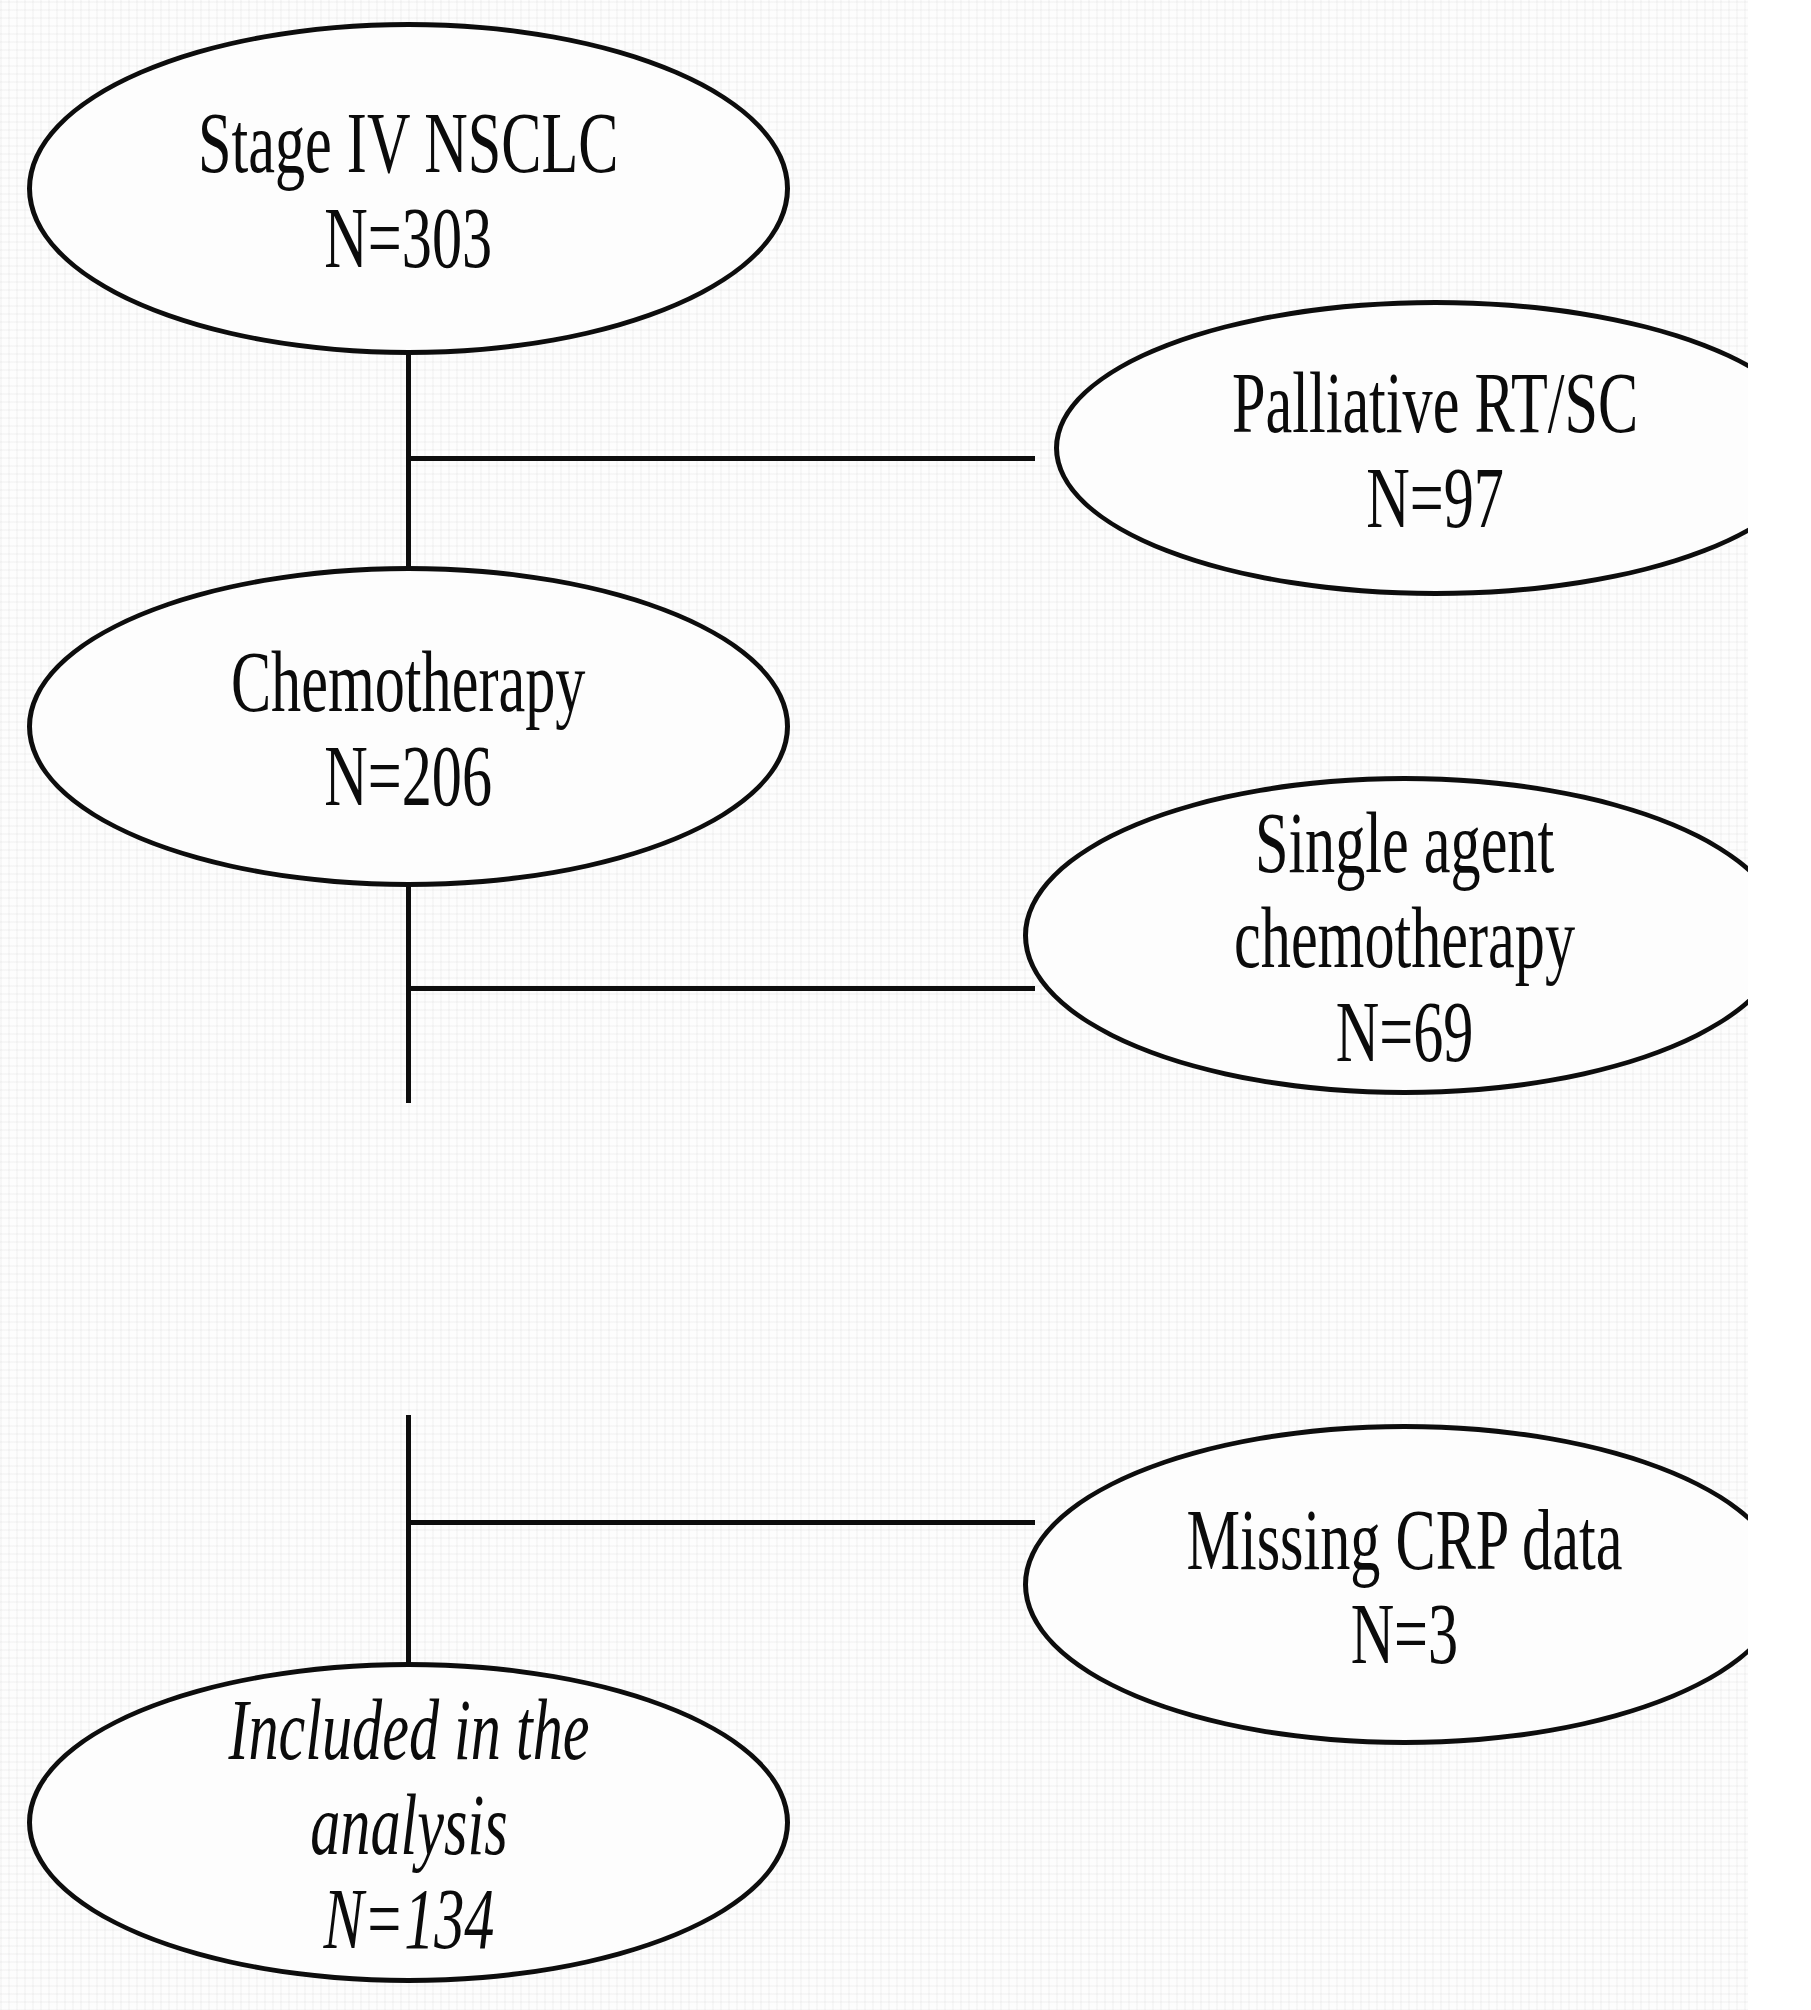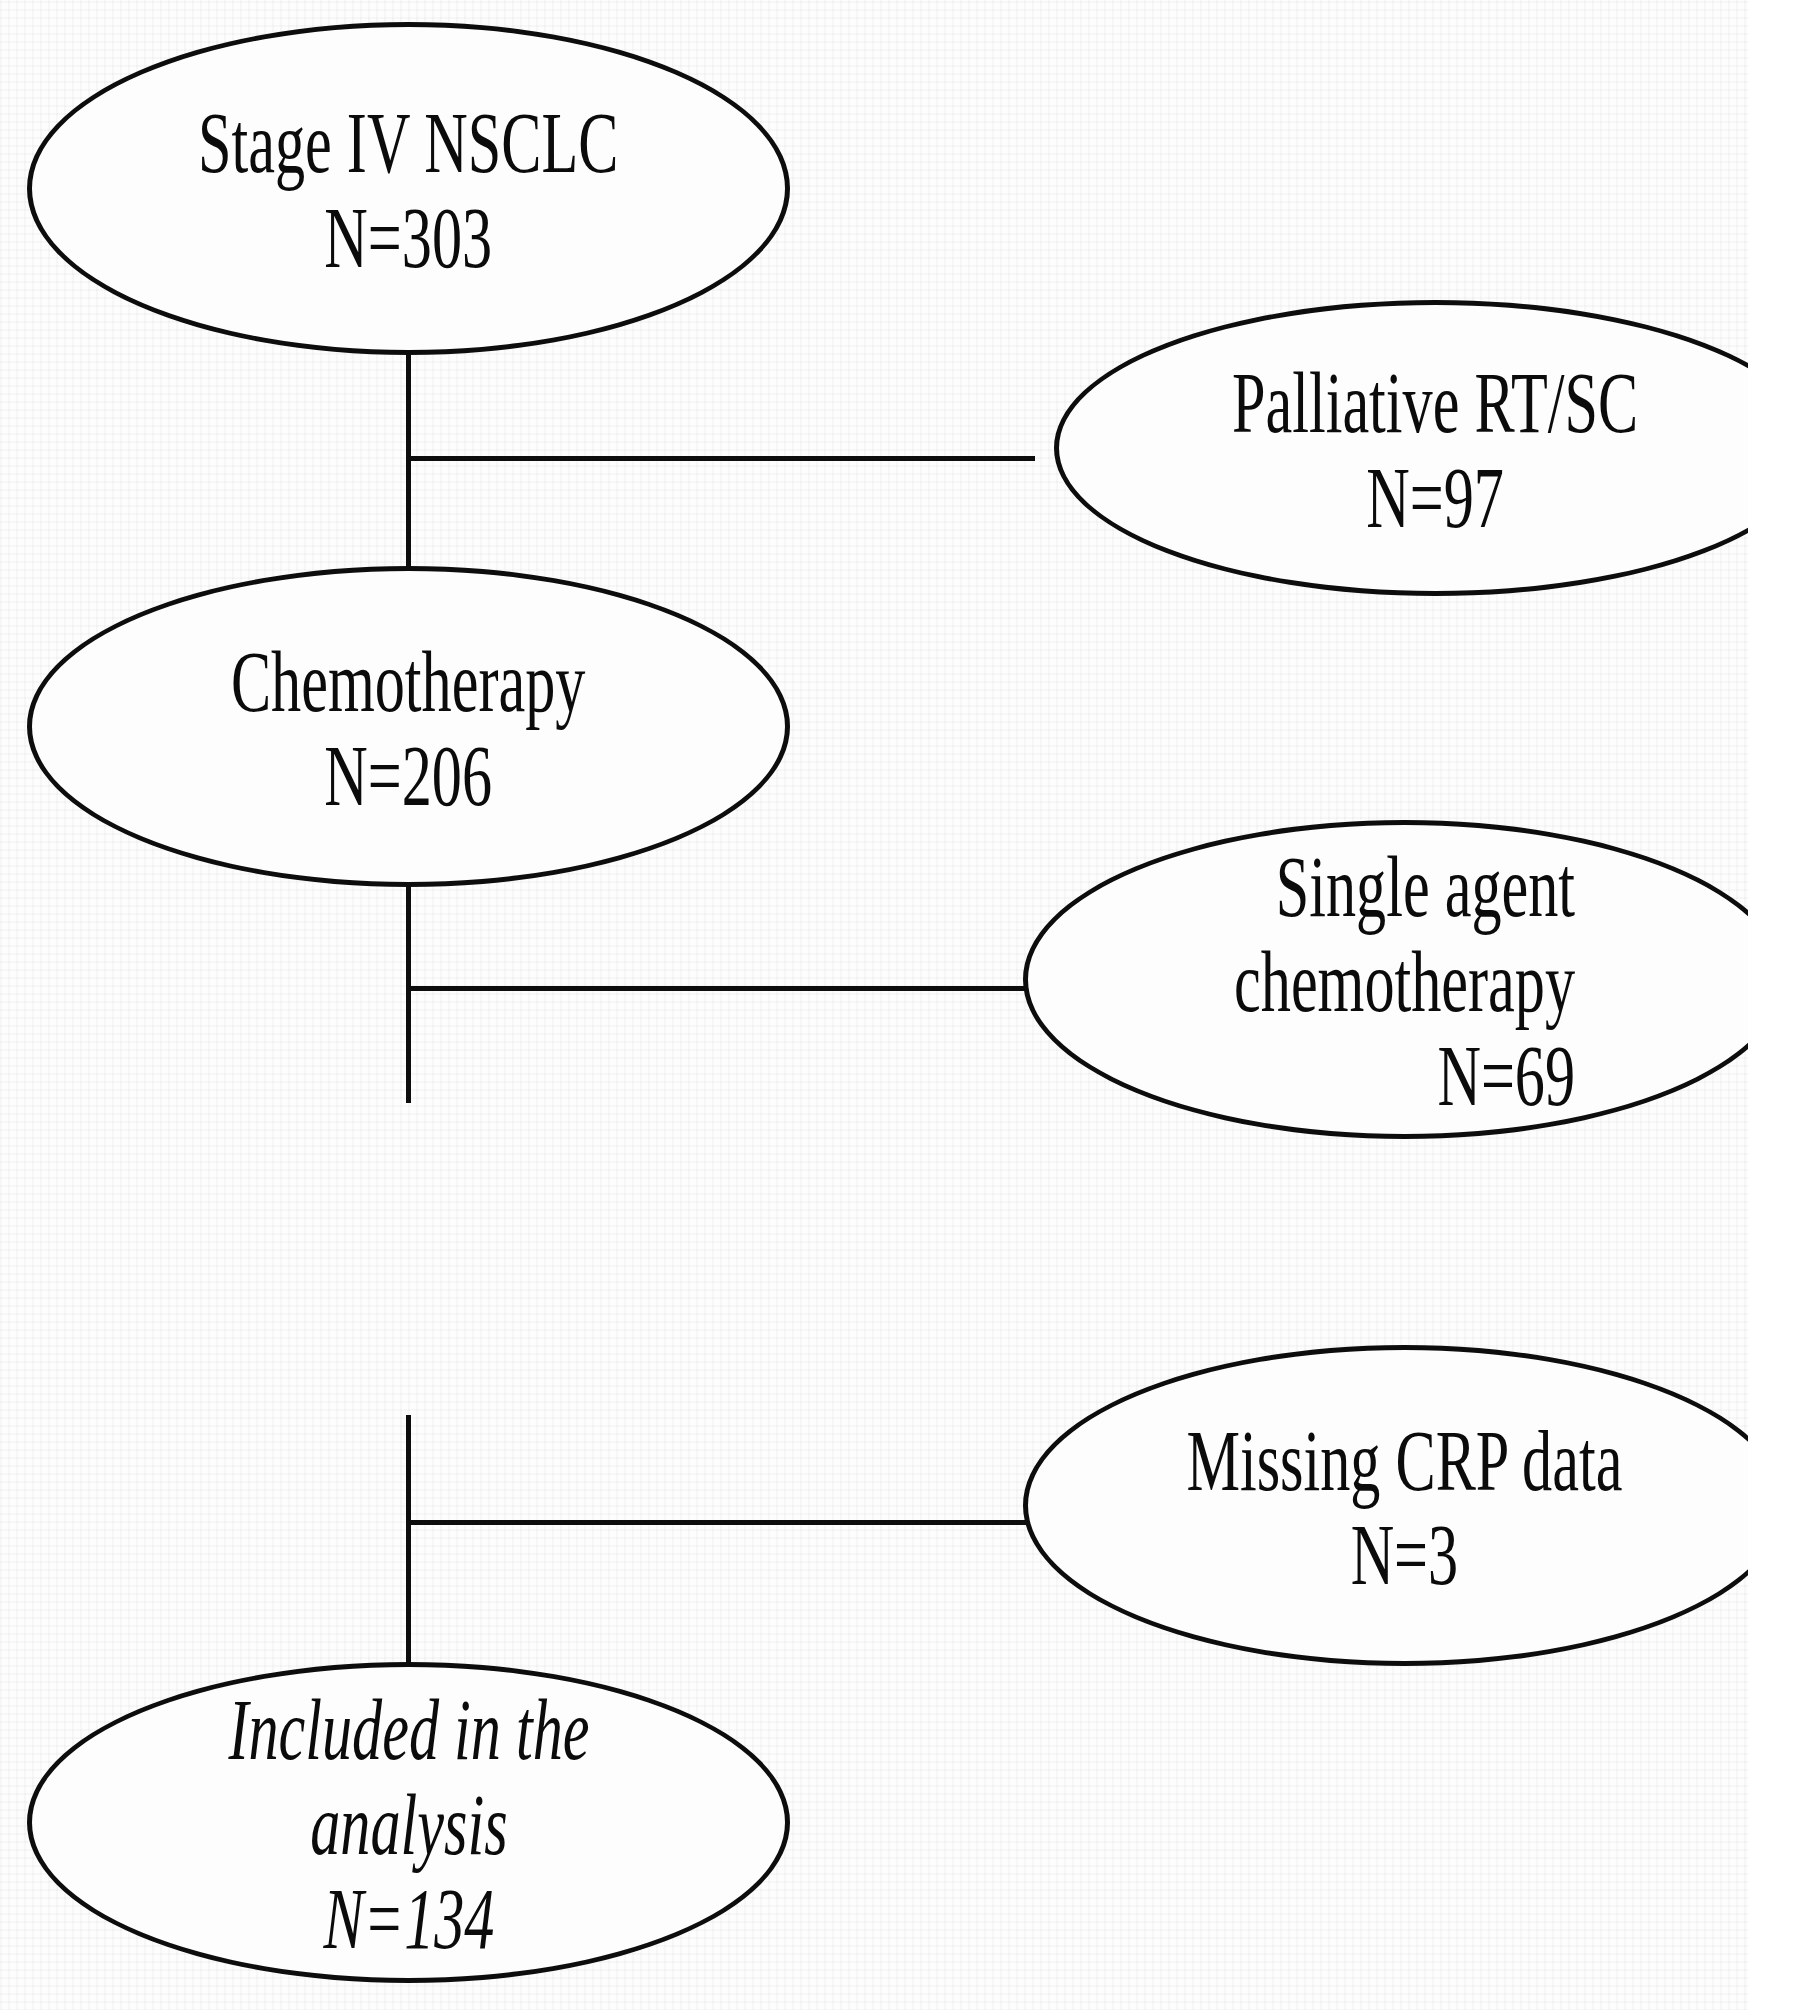--- a/index.html
+++ b/index.html
@@ -47,23 +47,23 @@
     display:flex;
     align-items:center;
     justify-content:center;
     text-align:center;
     z-index:2;
     box-sizing:border-box;
   }
   .n1{left:27px;top:21.5px;width:763px;height:333px;}
   .n2{left:1054px;top:300px;width:763px;height:296px;}
   .n3{left:27px;top:566px;width:763px;height:321px;}
-  .n4{left:1023px;top:820px;width:763px;height:319px;text-align:right;}
+  .n4{left:1023px;top:776px;width:763px;height:319px;}
   .n5{left:27px;top:1098px;width:763px;height:321px;}
-  .n6{left:1023px;top:1345px;width:763px;height:321px;}
+  .n6{left:1023px;top:1424px;width:763px;height:321px;}
   .n7{left:27px;top:1662px;width:763px;height:321px;font-style:italic;}
 
   .node-text{
     font-size:86px;
     line-height:1.1;
     color:#0b0b0b;
     transform:scaleX(0.70);
     transform-origin:50% 50%;
     white-space:nowrap;
     padding-top:5.4px;

